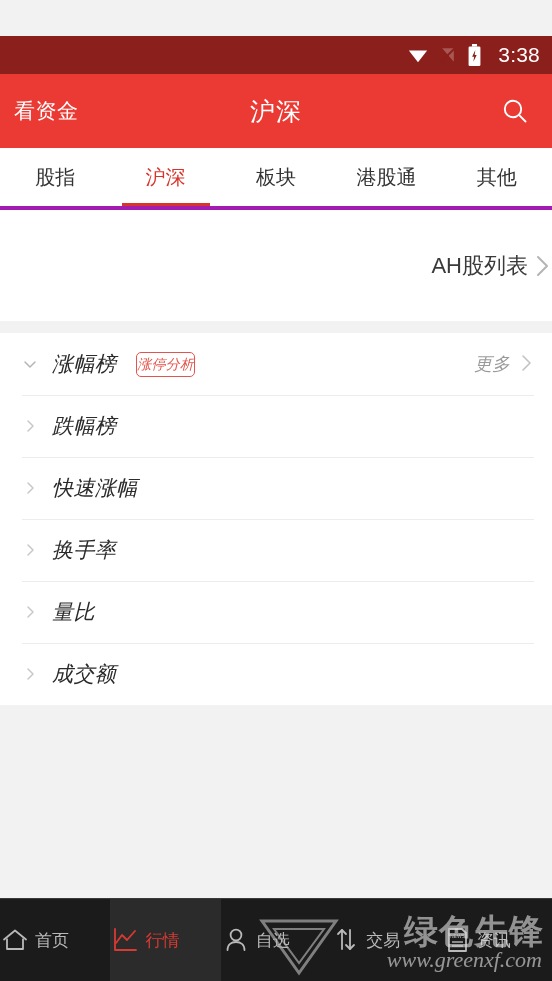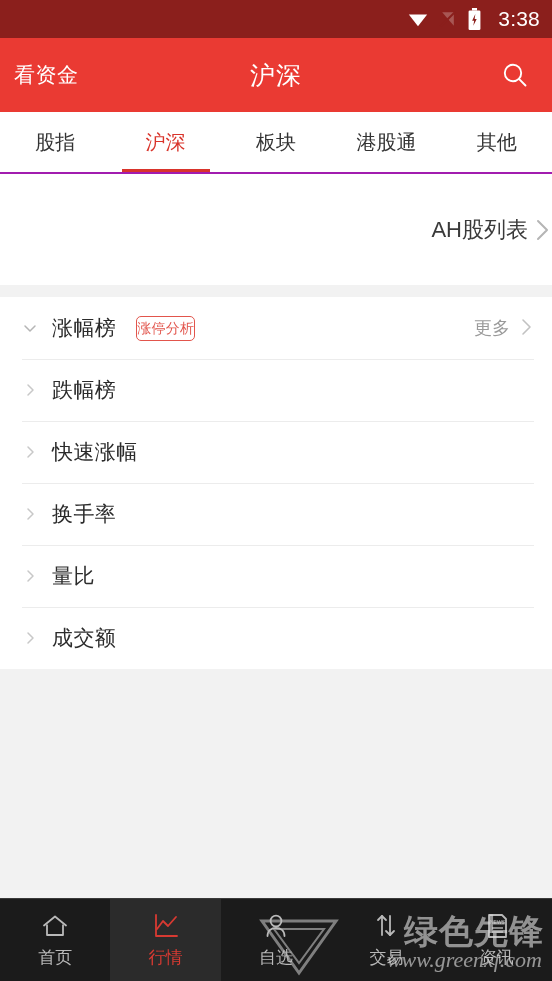--- a/index.html
+++ b/index.html
@@ -16,20 +16,21 @@
     background: #f2f2f2;
   }
 
   
   .status-bar {
     height: 38px;
     background: #8b1f1c;
     display: flex; align-items: center; justify-content: flex-end;
     padding-right: 12px;
     flex: none;
+    margin-top: 36px;
   }
   .status-icons { display: flex; align-items: center; gap: 9px; }
   .wifi-icon { width: 22px; height: 22px; display: block; }
   .signal-icon { width: 20px; height: 22px; display: block; }
   .battery-icon { width: 15px; height: 22px; display: block; }
   .status-time {
     color: #ffffff; font-size: 21px; letter-spacing: 0.2px;
     margin-left: 7px; font-weight: 400;
   }
 
@@ -52,21 +53,21 @@
     margin-left: auto; margin-right: 20px;
     width: 34px; height: 34px; display: flex;
     align-items: center; justify-content: center;
     position: relative; z-index: 2;
   }
 
   
   .tabs {
     height: 62px; background: #ffffff;
     display: flex; align-items: stretch;
-    border-bottom: 2px solid #a21caf; flex: none;
+    border-bottom: 4px solid #a21caf; flex: none;
   }
   .tab {
     flex: 1; display: flex; flex-direction: column;
     align-items: center; justify-content: center;
     position: relative;
   }
   .tab-label { font-size: 20px; color: #333333; }
   .tab.active .tab-label { color: #d9342b; }
   .tab.active::after {
     content: ""; position: absolute;
@@ -78,21 +79,21 @@
   .ah-panel {
     background: #ffffff; height: 111px;
     display: flex; align-items: center; justify-content: flex-end;
     flex: none;
   }
   .ah-link { display: flex; align-items: center; gap: 6px; }
   .ah-label { font-size: 22px; color: #3a3a3a; }
 
   
   .spacer-gray { height: 12px; background: #f2f2f2; flex: none; }
-  .list-card { background: #ffffff; flex: none; }
+  .list-card { background: #ffffff; flex: none; font-style: italic; }
   .list-row {
     height: 62px; display: flex; align-items: center;
     padding: 0 18px 0 22px; position: relative;
   }
   .list-row + .list-row::before {
     content: ""; position: absolute; top: 0; left: 22px; right: 18px;
     height: 1px; background: #ececec;
   }
   .row-chevron {
     width: 16px; display: flex; align-items: center;
@@ -116,22 +117,22 @@
   .filler { flex: 1 1 auto; background: #f2f2f2; }
 
   
   .bottom-nav {
     height: 83px; background: #1b1b1b;
     display: flex; align-items: stretch;
     border-top: 1px solid #3a3a3a; flex: none;
     position: relative;
   }
   .nav-item {
-    flex: 1; display: flex; flex-direction: column;
-    align-items: center; justify-content: center; gap: 5px;
+    flex: 1; display: flex; flex-direction: row;
+    align-items: center; justify-content: flex-start; gap: 5px;
   }
   .nav-item.active { background: #2b2b2b; }
   .nav-icon { height: 30px; display: flex; align-items: center; }
   .nav-label { font-size: 17px; color: #b9b9b9; }
   .nav-item.active .nav-label { color: #d83a32; }
 
   
   .watermark {
     position: absolute; right: 4px; bottom: 2px;
     width: 300px; height: 86px; pointer-events: none;

